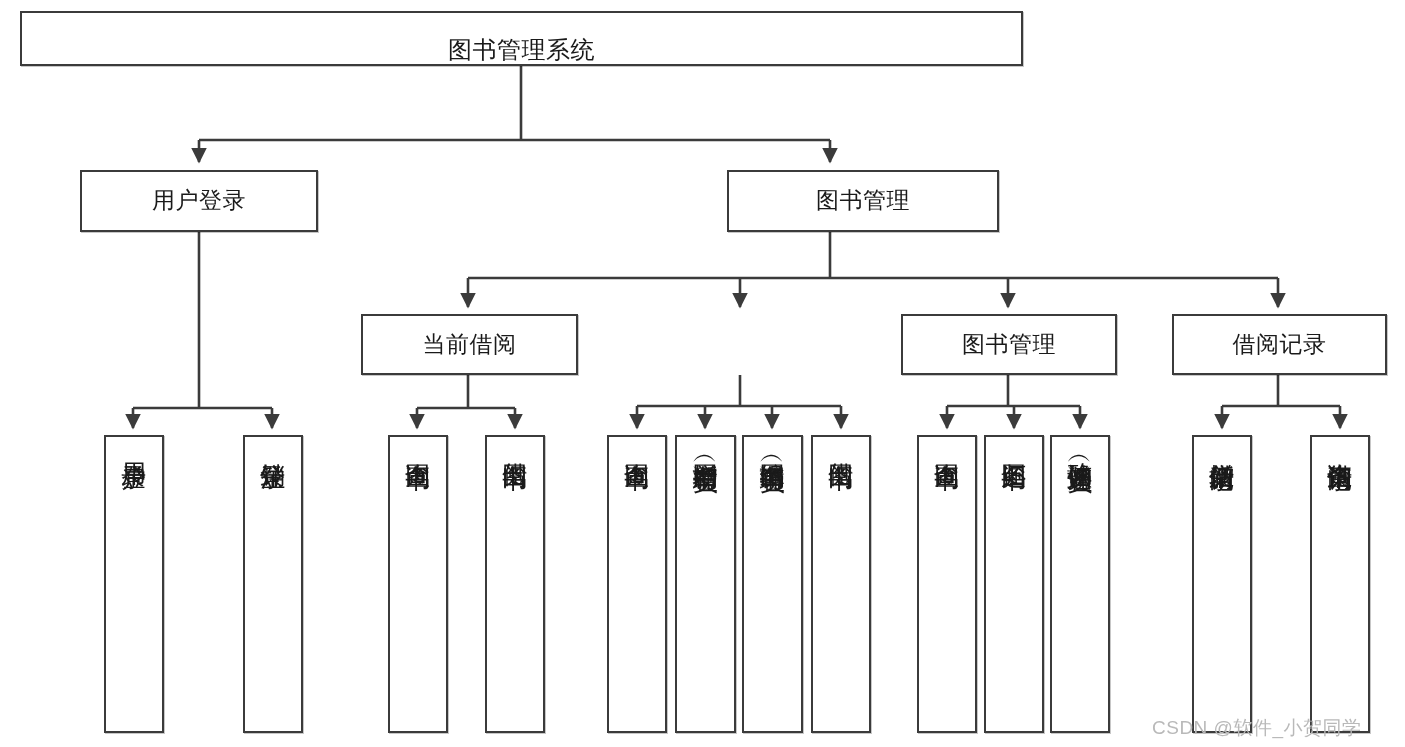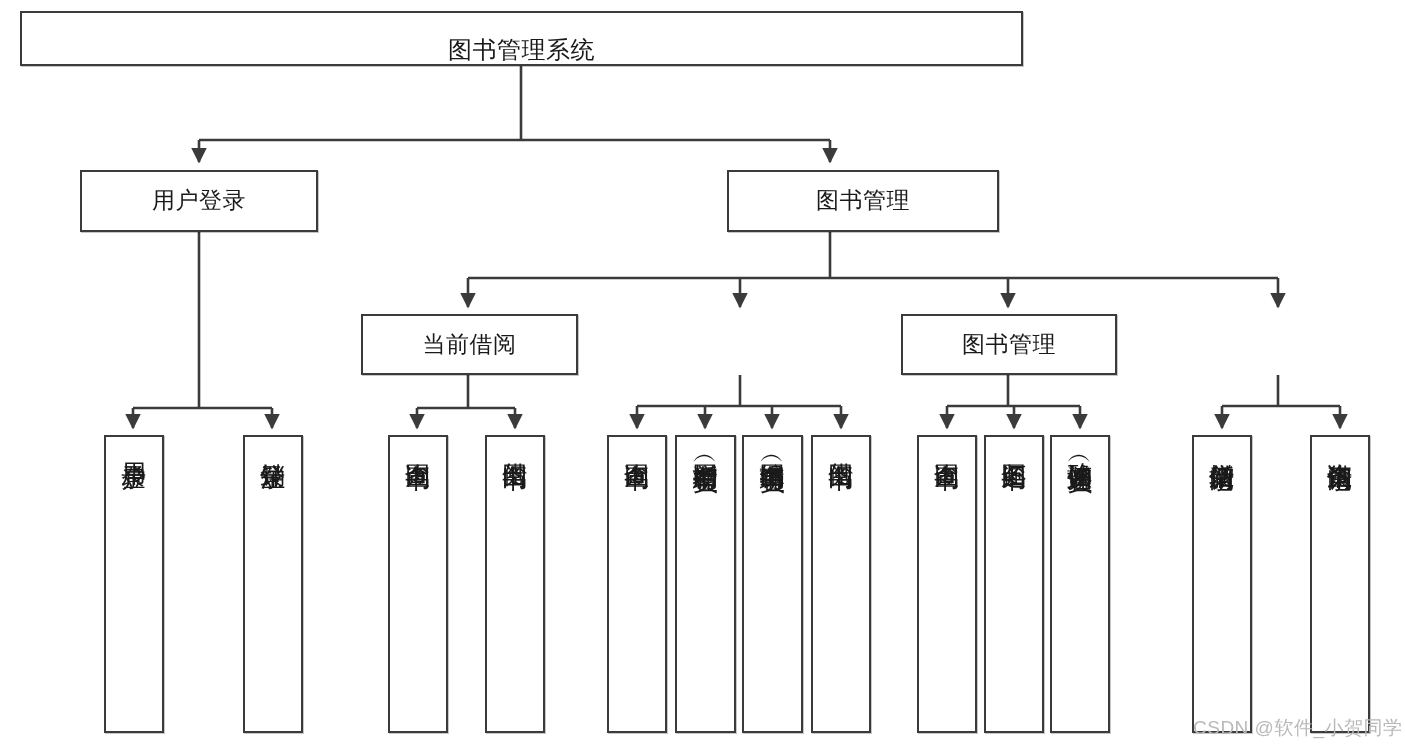--- a/index.html
+++ b/index.html
@@ -137,20 +137,23 @@
   <div class="node horiz" style="left:711px; top:170px; width:272px; height:62px;margin-left:16px;">
     <span class="label">图书管理</span>
   </div>
 
   <div class="node horiz" style="left:361px; top:314px; width:217px; height:61px;">
     <span class="label">当前借阅</span>
   </div>
   <div class="node horiz" style="left:901px; top:314px; width:216px; height:61px;">
     <span class="label">图书管理</span>
   </div>
+  <div class="node horiz" style="left:1172px; top:314px; width:215px; height:61px;">
+    <span class="label">借阅记录</span>
+  </div>
 
   <div class="node vert" style="left:104px; top:435px; width:60px; height:298px;">
     <span class="label">用户登录</span>
   </div>
   <div class="node vert" style="left:243px; top:435px; width:60px; height:298px;">
     <span class="label">注销登录</span>
   </div>
 
   <div class="node vert" style="left:388px; top:435px; width:60px; height:298px;">
     <span class="label">查询图书</span>
@@ -182,15 +185,15 @@
     <span class="label">确认归还（管理员）</span>
   </div>
 
   <div class="node vert" style="left:1192px; top:435px; width:60px; height:298px;">
     <span class="label">新增借阅记录</span>
   </div>
   <div class="node vert" style="left:1310px; top:435px; width:60px; height:298px;">
     <span class="label">查询借阅记录</span>
   </div>
 
-  <div class="watermark" style="left:1193px; top:715px;">CSDN @软件_小贺同学</div>
+  <div class="watermark" style="left:1152px; top:715px;">CSDN @软件_小贺同学</div>
 
 </div>
 
 </body></html>

